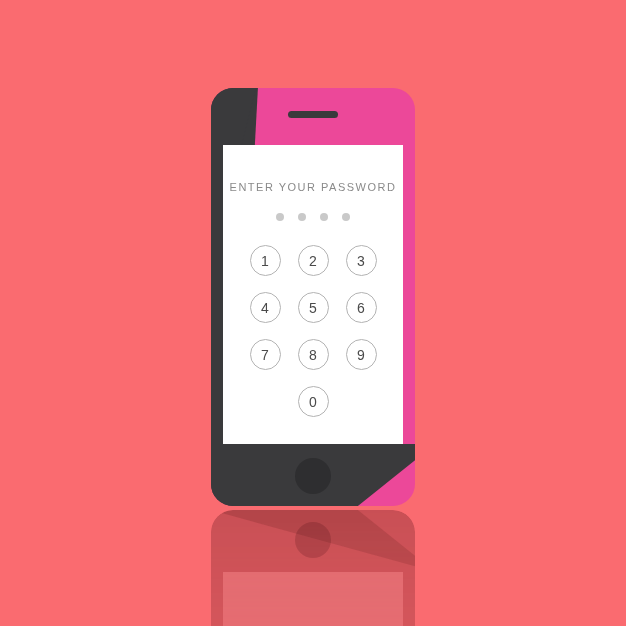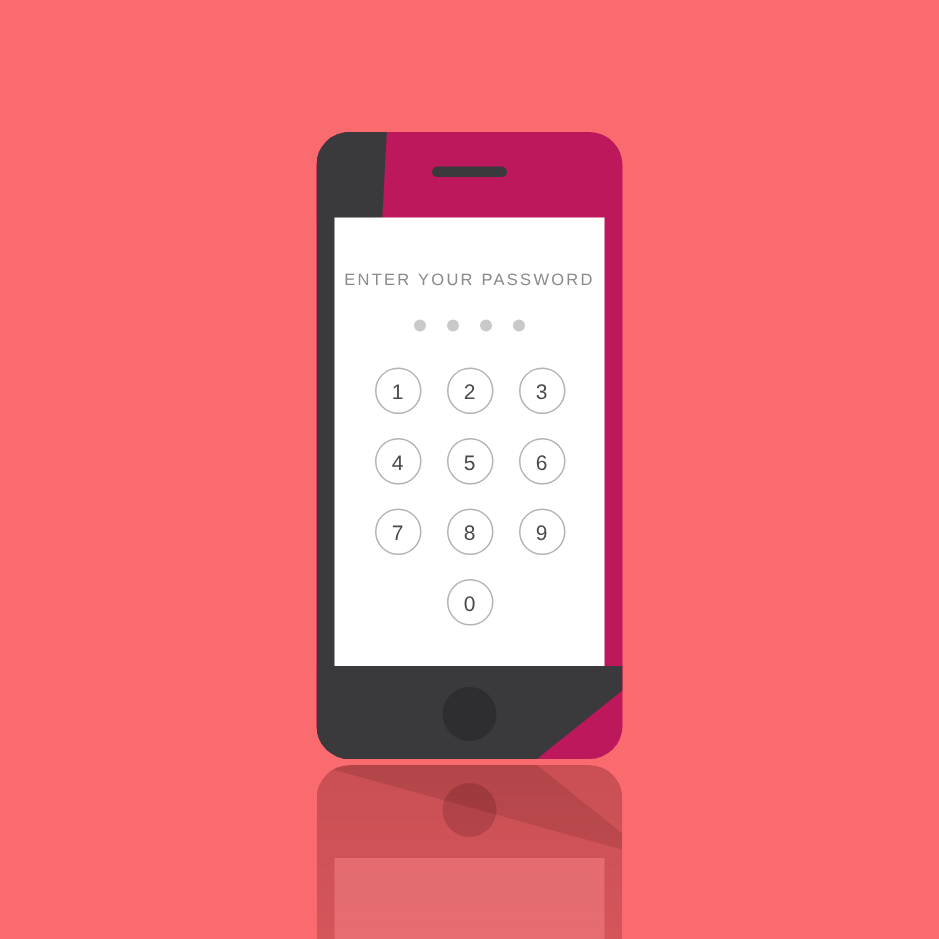--- a/index.html
+++ b/index.html
@@ -24,21 +24,21 @@
   }
 
   
   #phone {
     position: absolute;
     left: 211px;
     top: 88px;
     width: 204px;
     height: 418px;
     border-radius: 22px;
-    background: #be185d;          
+    background: #ec4899;          
     overflow: hidden;
   }
 
   
   #phone-shade {
     position: absolute;
     left: 0;
     top: 0;
     width: 100%;
     height: 100%;

